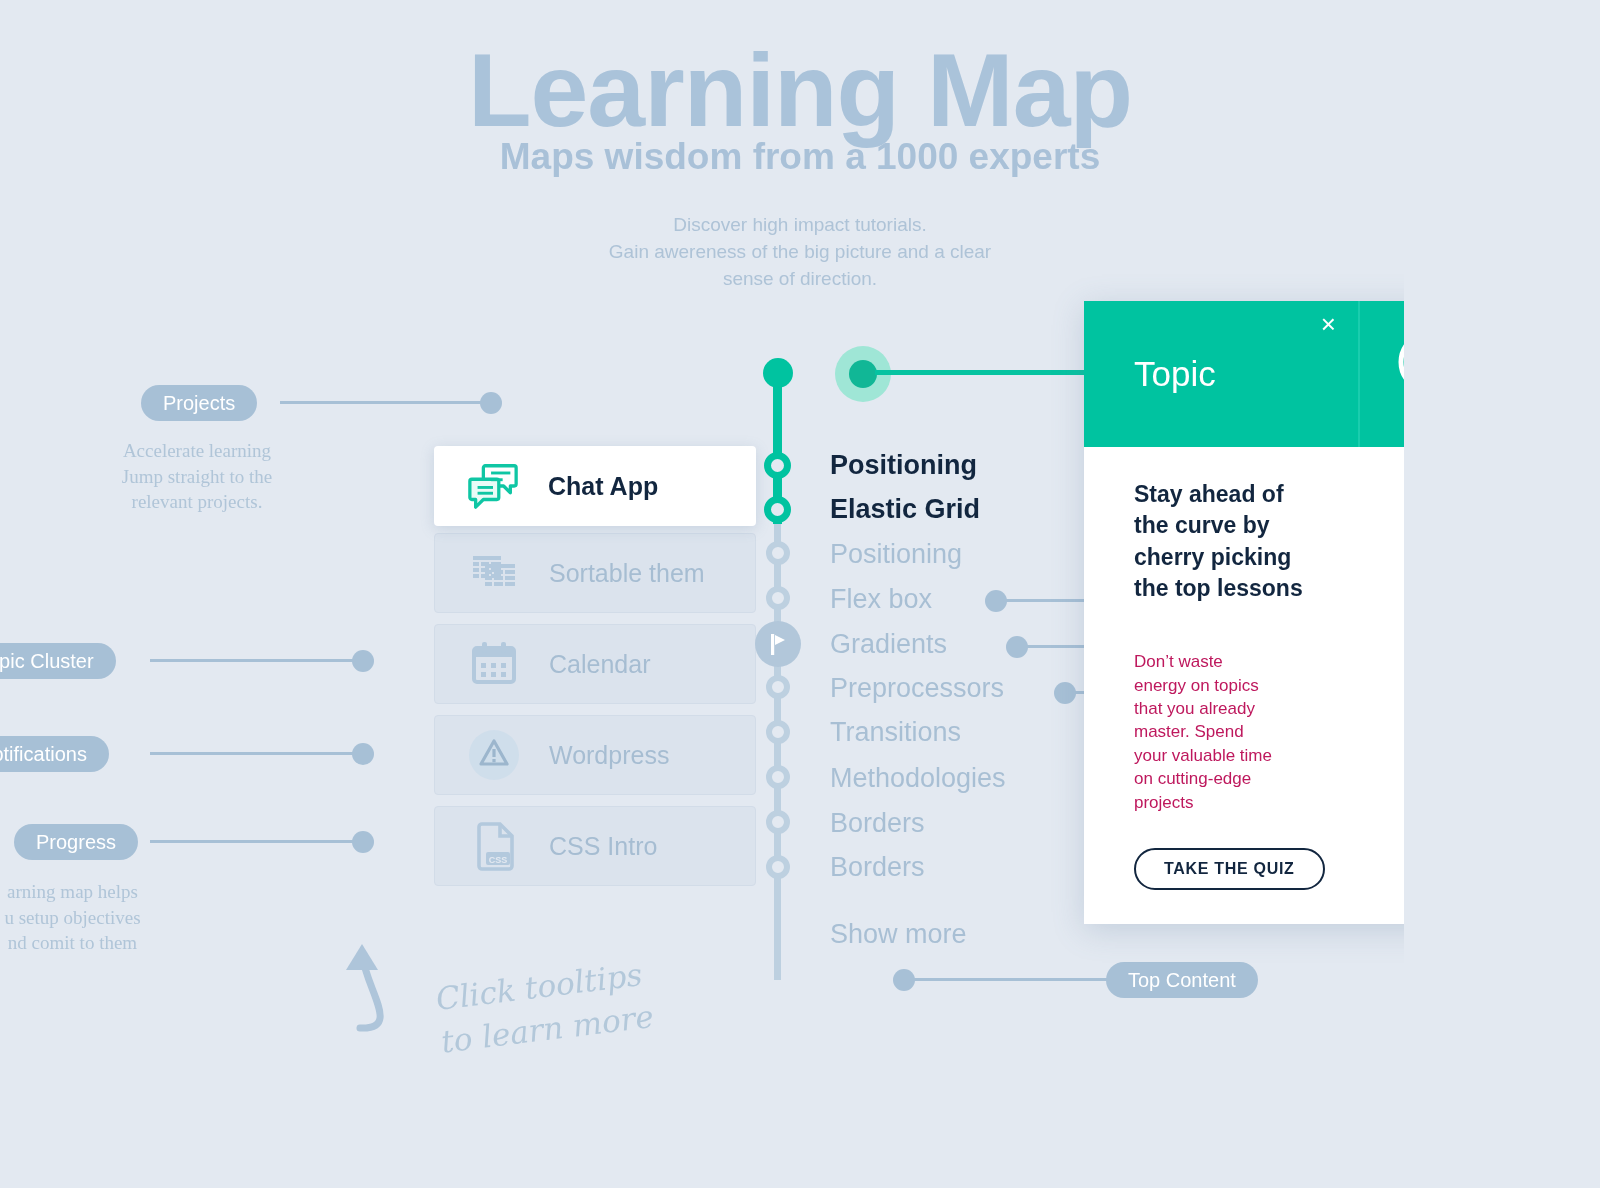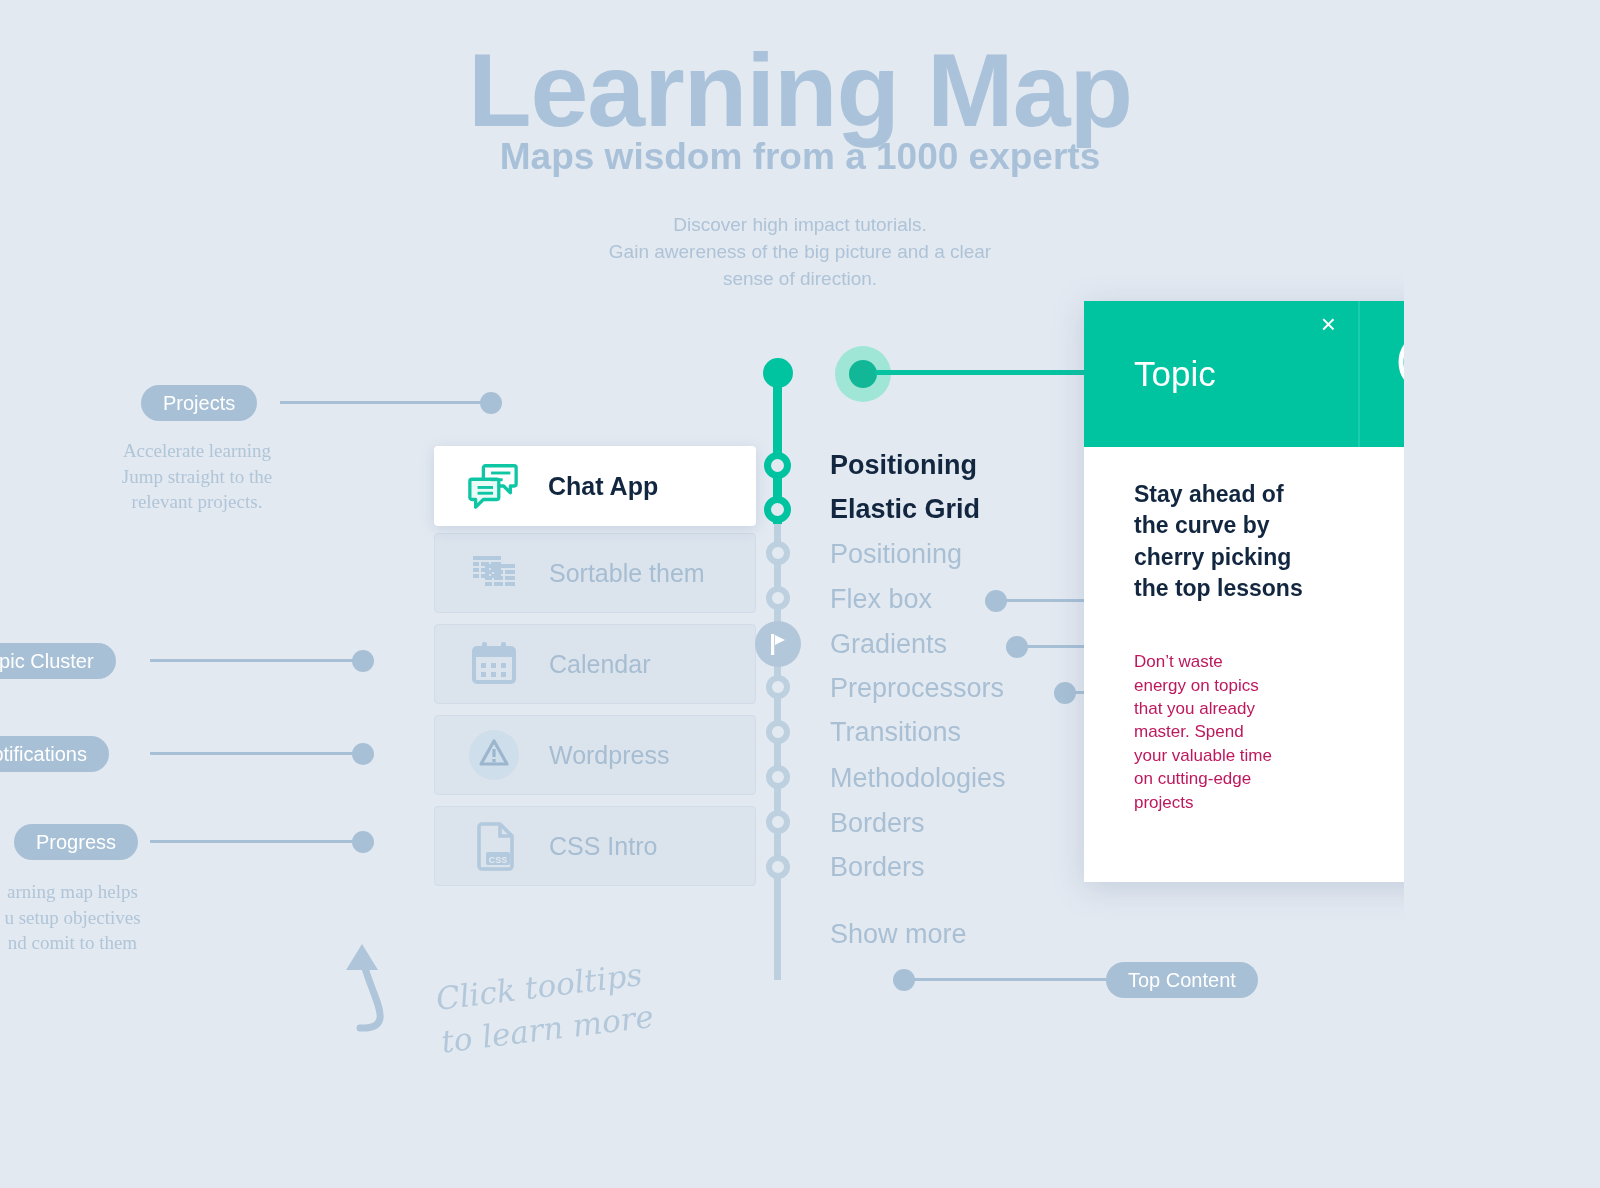--- a/index.html
+++ b/index.html
@@ -424,16 +424,17 @@
 the curve by
 cherry picking
 the top lessons</div>
       <div class="tt-p">Don’t waste
 energy on topics
 that you already
 master. Spend
 your valuable time
 on cutting-edge
 projects</div>
+      <button class="tt-btn">TAKE THE QUIZ</button>
     </div>
   </div>
 
 </div>
 
 </body></html>

